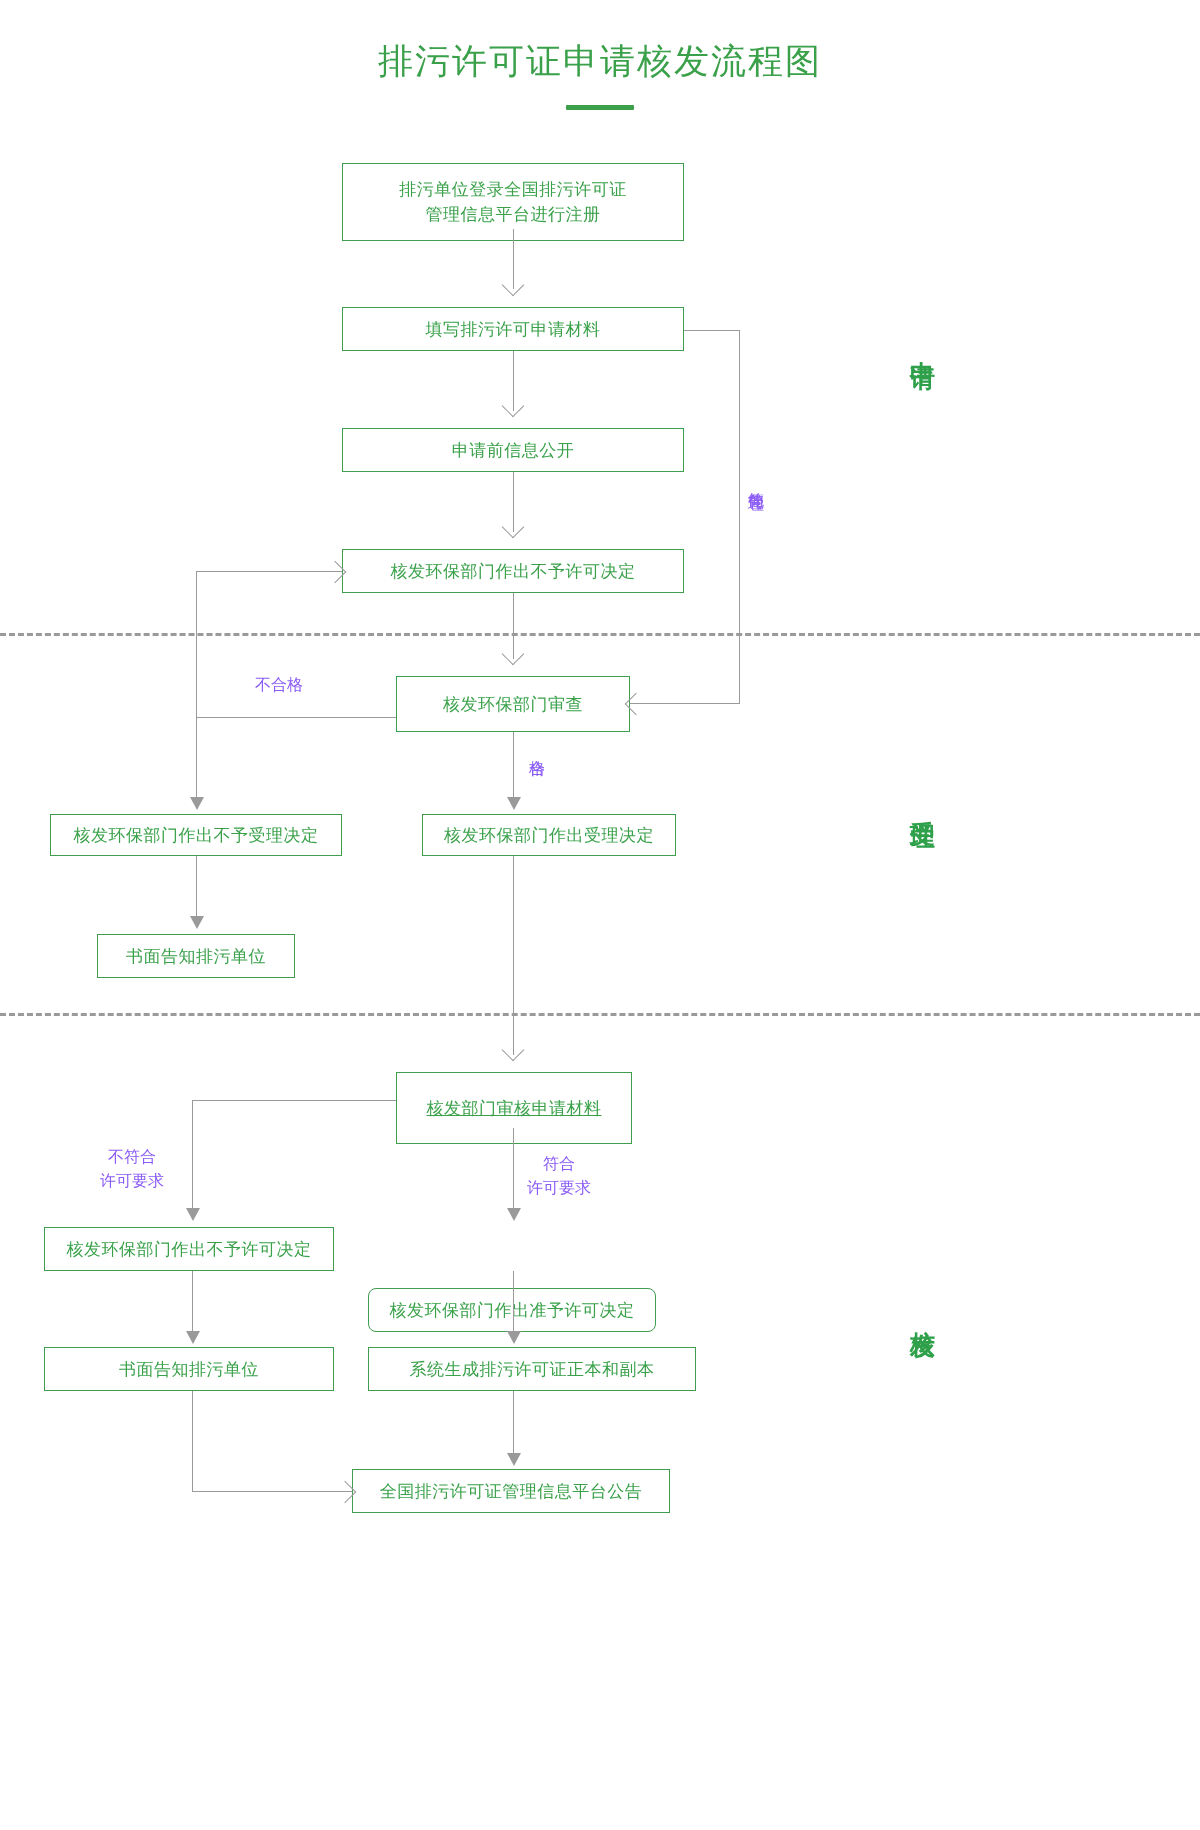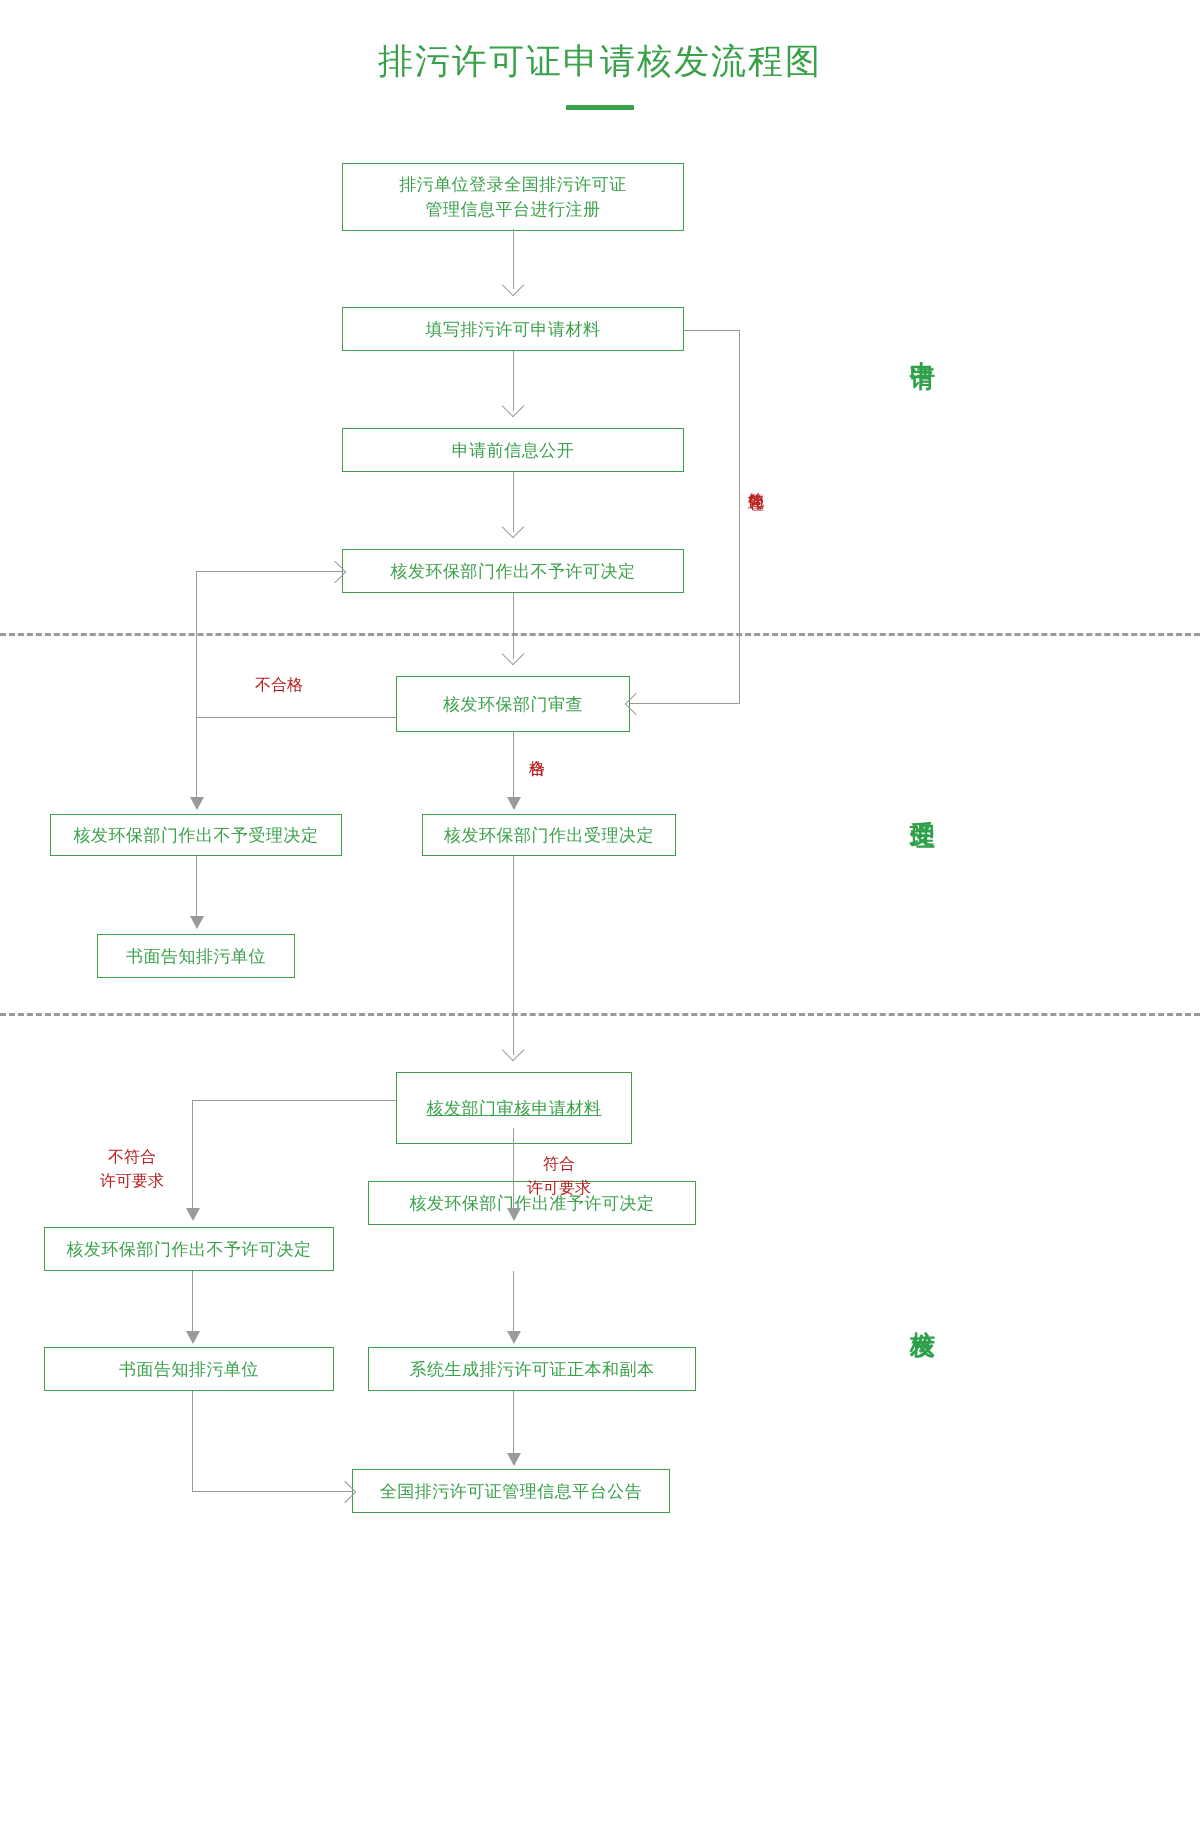--- a/index.html
+++ b/index.html
@@ -97,21 +97,21 @@
   .divider {
     position: absolute;
     left: 0;
     width: 1200px;
     height: 0;
     border-top: 3px dashed #9a9a9a;
   }
   
   .edge-label {
     position: absolute;
-    color: #b91c1c;
+    color: #8b5cf6;
     font-size: 16px;
     line-height: 24px;
     white-space: pre-line;
     text-align: center;
   }
   .edge-label.vertical {
     writing-mode: vertical-rl;
     text-orientation: upright;
     letter-spacing: 1px;
     line-height: 19px;
@@ -137,42 +137,42 @@
   <div class="title">排污许可证申请核发流程图</div>
   <div class="title-rule"></div>
 
   <div class="divider" style="top:633px;"></div>
   <div class="divider" style="top:1013px;"></div>
 
   <div class="stage-label" style="left:908px; top:340px;">申请</div>
   <div class="stage-label" style="left:908px; top:800px;">受理</div>
   <div class="stage-label" style="left:908px; top:1310px;">核发</div>
 
-  <div class="node" style="left:342px; top:163px; width:342px; height:68px;">排污单位登录全国排污许可证
+  <div class="node" style="left:342px; top:163px; width:342px; height:78px;">排污单位登录全国排污许可证
 管理信息平台进行注册</div>
 
   <div class="node" style="left:342px; top:307px; width:342px; height:44px;">填写排污许可申请材料</div>
 
   <div class="node" style="left:342px; top:428px; width:342px; height:44px;">申请前信息公开</div>
 
   <div class="node" style="left:342px; top:549px; width:342px; height:44px;">核发环保部门作出不予许可决定</div>
 
   <div class="node" style="left:396px; top:676px; width:234px; height:56px;">核发环保部门审查</div>
 
   <div class="node" style="left:50px; top:814px; width:292px; height:42px;">核发环保部门作出不予受理决定</div>
 
   <div class="node" style="left:386px; top:814px; width:254px; height:42px;margin-left:36px;">核发环保部门作出受理决定</div>
 
   <div class="node" style="left:97px; top:934px; width:198px; height:44px;">书面告知排污单位</div>
 
   <div class="node" style="left:396px; top:1072px; width:236px; height:72px;text-decoration:underline;">核发部门审核申请材料</div>
 
   <div class="node" style="left:44px; top:1227px; width:290px; height:44px;">核发环保部门作出不予许可决定</div>
 
-  <div class="node" style="left:368px; top:1181px; width:328px; height:44px;">核发环保部门作出准予许可决定</div>
+  <div class="node" style="left:368px; top:1288px; width:288px; height:44px;border-radius:8px;">核发环保部门作出准予许可决定</div>
 
   <div class="node" style="left:44px; top:1347px; width:290px; height:44px;">书面告知排污单位</div>
 
   <div class="node" style="left:368px; top:1347px; width:328px; height:44px;">系统生成排污许可证正本和副本</div>
 
   <div class="node" style="left:352px; top:1469px; width:318px; height:44px;">全国排污许可证管理信息平台公告</div>
 
   <div class="vline" style="left:513px; top:229px; height:60px;"></div>
   <div class="chev-down" style="left:505px; top:277px;"></div>
 

